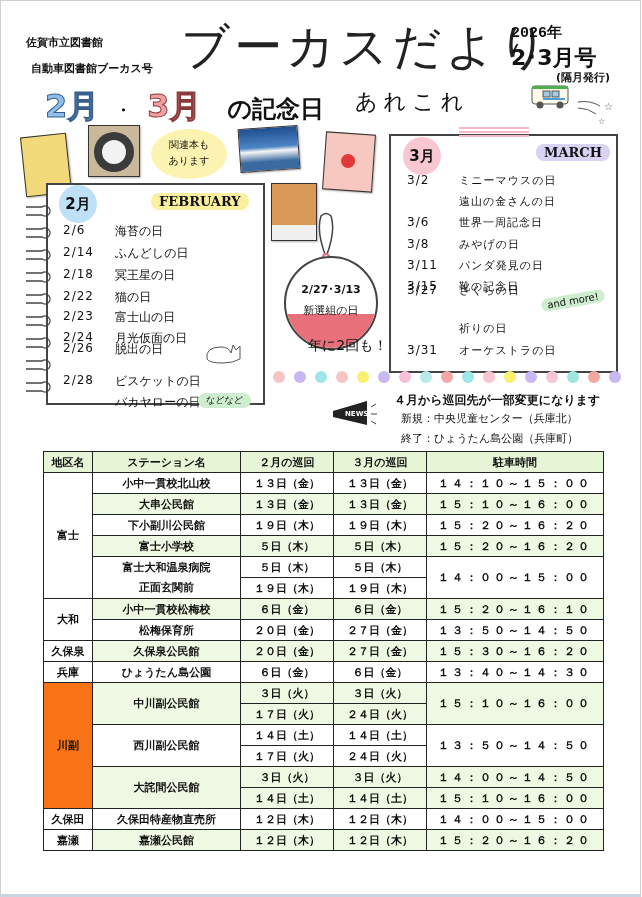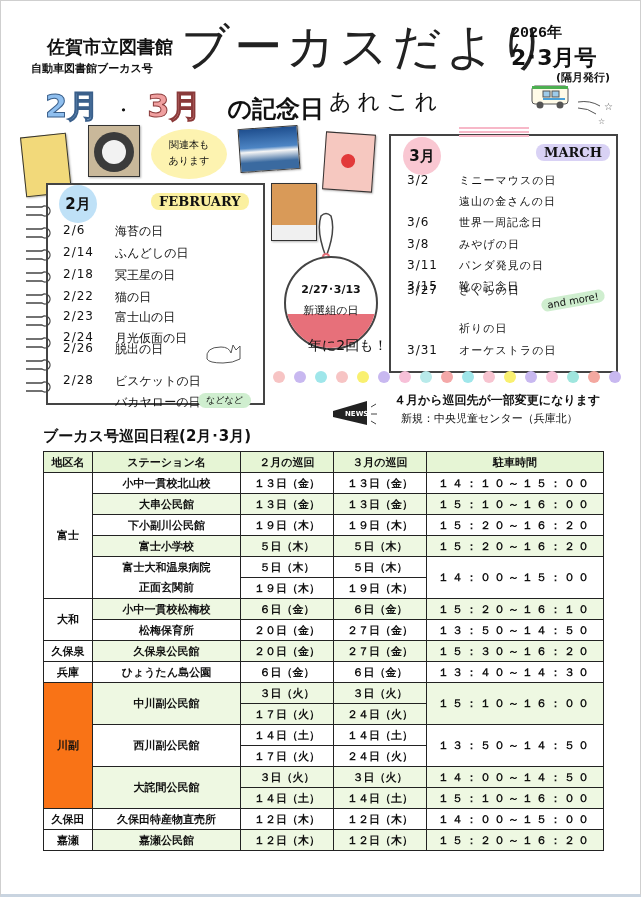--- a/index.html
+++ b/index.html
@@ -1,30 +1,30 @@
 <!DOCTYPE html>
 <html><head>
 <meta charset="utf-8">
 <style>
   html,body{margin:0;padding:0;background:#fff;}
   body{width:642px;height:897px;position:relative;overflow:hidden;font-family:"DejaVu Sans",sans-serif;color:#111;}
   .page{position:absolute;left:0;top:0;width:639px;height:893px;border:1px solid #cfcfcf;border-bottom:3px solid #c9d4e0;background:#fff;}
   .abs{position:absolute;}
-  .lib-name{left:46px;top:34px;font-size:18px;font-weight:bold;text-align:right;}
+  .lib-name{left:25px;top:34px;font-size:11px;font-weight:bold;text-align:right;}
   .lib-sub{left:30px;top:60px;font-size:11px;font-weight:bold;}
   .big-title{left:180px;top:14px;font-size:48px;font-weight:normal;letter-spacing:4px;color:#222;font-family:"DejaVu Sans",sans-serif;}
   .year{left:510px;top:22px;font-size:15px;font-weight:bold;font-family:Liberation Mono, monospace;}
   .issue{left:510px;top:42px;font-size:22px;font-weight:bold;}
   .bimonthly{left:555px;top:69px;font-size:11px;font-weight:bold;}
   .headline{left:44px;top:84px;display:flex;align-items:baseline;}
   .m2{font-size:32px;font-weight:bold;color:#8fbfef;-webkit-text-stroke:1px #3a5f8a;}
   .dot{font-size:20px;margin:0 14px;}
   .m3{font-size:32px;font-weight:bold;color:#f0a0a0;-webkit-text-stroke:1px #8a3a3a;}
   .kinen{font-size:24px;font-weight:bold;margin-left:26px;}
-  .arekore{font-size:22px;margin-left:5px;position:relative;top:-8px;letter-spacing:6px;}
+  .arekore{font-size:22px;margin-left:31px;position:relative;top:-8px;letter-spacing:6px;}
   .bus{left:528px;top:82px;width:42px;height:28px;}
   .book{position:absolute;border:1px solid #333;box-shadow:1px 1px 2px rgba(0,0,0,.3);}
   .bubble{left:150px;top:128px;width:76px;height:50px;border-radius:50%;background:#fdf3b0;font-size:10px;text-align:center;line-height:16px;padding-top:8px;box-sizing:border-box;}
   .card{border:2px solid #444;background:#fff;}
   .feb-card{left:45px;top:182px;width:215px;height:218px;}
   .mar-card{left:388px;top:133px;width:225px;height:235px;}
   .month-badge{position:absolute;width:38px;height:38px;border-radius:50%;font-size:15px;font-weight:bold;display:flex;align-items:center;justify-content:center;}
   .en-label{position:absolute;font-family:"DejaVu Serif",serif;font-weight:bold;font-size:13px;padding:1px 8px;border-radius:8px;}
   .day-row{position:absolute;left:62px;font-size:12px;display:flex;}
   .day-row .d{width:52px;letter-spacing:1px;}
@@ -237,22 +237,22 @@
       <span style="background:#c8b8f0"></span>
   </div>
 
   <svg class="abs news-icon" viewBox="0 0 48 30">
     <path d="M2 12 L36 2 L36 26 L2 18 Z" fill="#222"></path>
     <text x="14" y="17" font-size="7" fill="#fff" font-weight="bold">NEWS</text>
     <path d="M40 8 l5 -3 M40 15 h6 M40 22 l5 3" stroke="#444"></path>
   </svg>
   <div class="abs news-title">４月から巡回先が一部変更になります</div>
   <div class="abs news-l1">新規：中央児童センター（兵庫北）</div>
-
-  <div class="abs sched-title">ブーカス号巡回日程(2月･3月)</div>
+  <div class="abs news-l2">終了：ひょうたん島公園（兵庫町）</div>
+
 
   <table class="sched">
     <tbody>
         <tr>
       <th class="c0">地区名</th>
       <th class="c1">ステーション名</th>
       <th class="c2">２月の巡回</th>
       <th class="c3">３月の巡回</th>
       <th class="c4">駐車時間</th>
     </tr>

